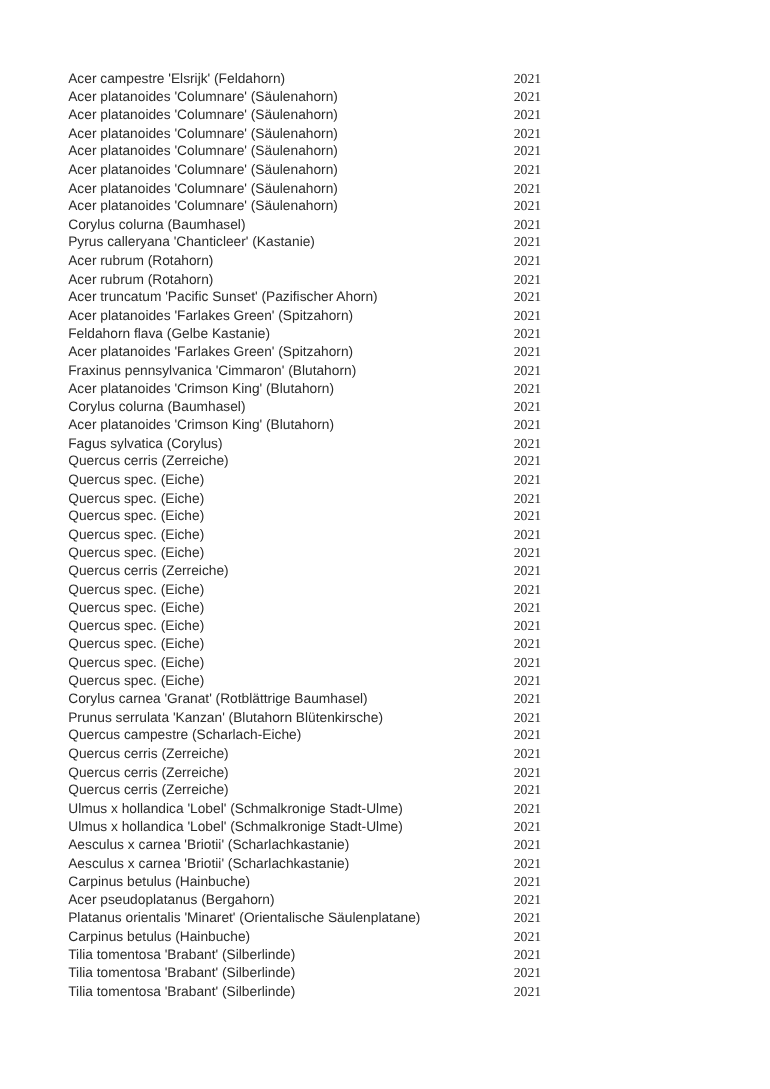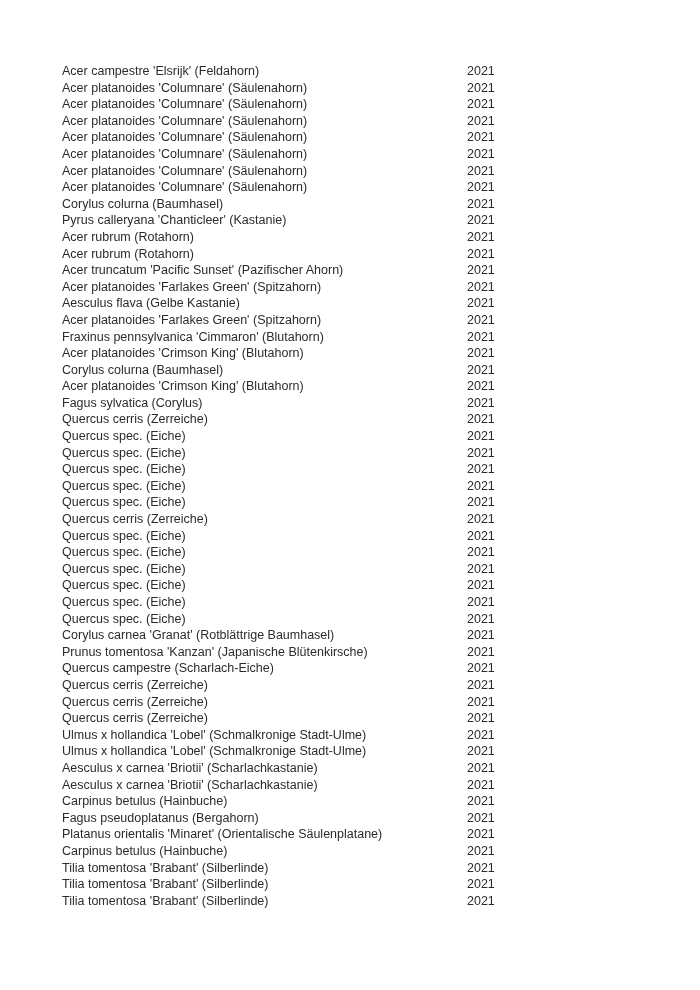--- a/index.html
+++ b/index.html
@@ -30,20 +30,21 @@
     line-height: 16.6px;
     white-space: nowrap;
   }
   .cell-name {
     flex: 0 0 405px;
     width: 405px;
     overflow: hidden;
   }
   .cell-year {
     flex: 0 0 auto;
+    font-family: Liberation Serif, serif;
   }
 </style>
 </head>
 <body>
 
 <div class="page" style="background: rgb(255, 255, 255);">
   <div class="tree-list" style="color: rgb(43, 43, 43);">
   <div class="row">
     <span class="cell-name">Acer campestre 'Elsrijk' (Feldahorn)</span>
     <span class="cell-year">2021</span>
@@ -108,21 +109,21 @@
     <span class="cell-name">Acer truncatum 'Pacific Sunset' (Pazifischer Ahorn)</span>
     <span class="cell-year">2021</span>
   </div>
 
   <div class="row">
     <span class="cell-name">Acer platanoides 'Farlakes Green' (Spitzahorn)</span>
     <span class="cell-year">2021</span>
   </div>
 
   <div class="row">
-    <span class="cell-name">Aesculus flava (Gelbe Kastanie)</span>
+    <span class="cell-name">Feldahorn flava (Gelbe Kastanie)</span>
     <span class="cell-year">2021</span>
   </div>
 
   <div class="row">
     <span class="cell-name">Acer platanoides 'Farlakes Green' (Spitzahorn)</span>
     <span class="cell-year">2021</span>
   </div>
 
   <div class="row">
     <span class="cell-name">Fraxinus pennsylvanica 'Cimmaron' (Blutahorn)</span>
@@ -213,21 +214,21 @@
     <span class="cell-name">Quercus spec. (Eiche)</span>
     <span class="cell-year">2021</span>
   </div>
 
   <div class="row">
     <span class="cell-name">Corylus carnea 'Granat' (Rotblättrige Baumhasel)</span>
     <span class="cell-year">2021</span>
   </div>
 
   <div class="row">
-    <span class="cell-name">Prunus tomentosa 'Kanzan' (Japanische Blütenkirsche)</span>
+    <span class="cell-name">Prunus serrulata 'Kanzan' (Blutahorn Blütenkirsche)</span>
     <span class="cell-year">2021</span>
   </div>
 
   <div class="row">
     <span class="cell-name">Quercus campestre (Scharlach-Eiche)</span>
     <span class="cell-year">2021</span>
   </div>
 
   <div class="row">
     <span class="cell-name">Quercus cerris (Zerreiche)</span>
@@ -263,21 +264,21 @@
     <span class="cell-name">Aesculus x carnea 'Briotii' (Scharlachkastanie)</span>
     <span class="cell-year">2021</span>
   </div>
 
   <div class="row">
     <span class="cell-name">Carpinus betulus (Hainbuche)</span>
     <span class="cell-year">2021</span>
   </div>
 
   <div class="row">
-    <span class="cell-name">Fagus pseudoplatanus (Bergahorn)</span>
+    <span class="cell-name">Acer pseudoplatanus (Bergahorn)</span>
     <span class="cell-year">2021</span>
   </div>
 
   <div class="row">
     <span class="cell-name">Platanus orientalis 'Minaret' (Orientalische Säulenplatane)</span>
     <span class="cell-year">2021</span>
   </div>
 
   <div class="row">
     <span class="cell-name">Carpinus betulus (Hainbuche)</span>

